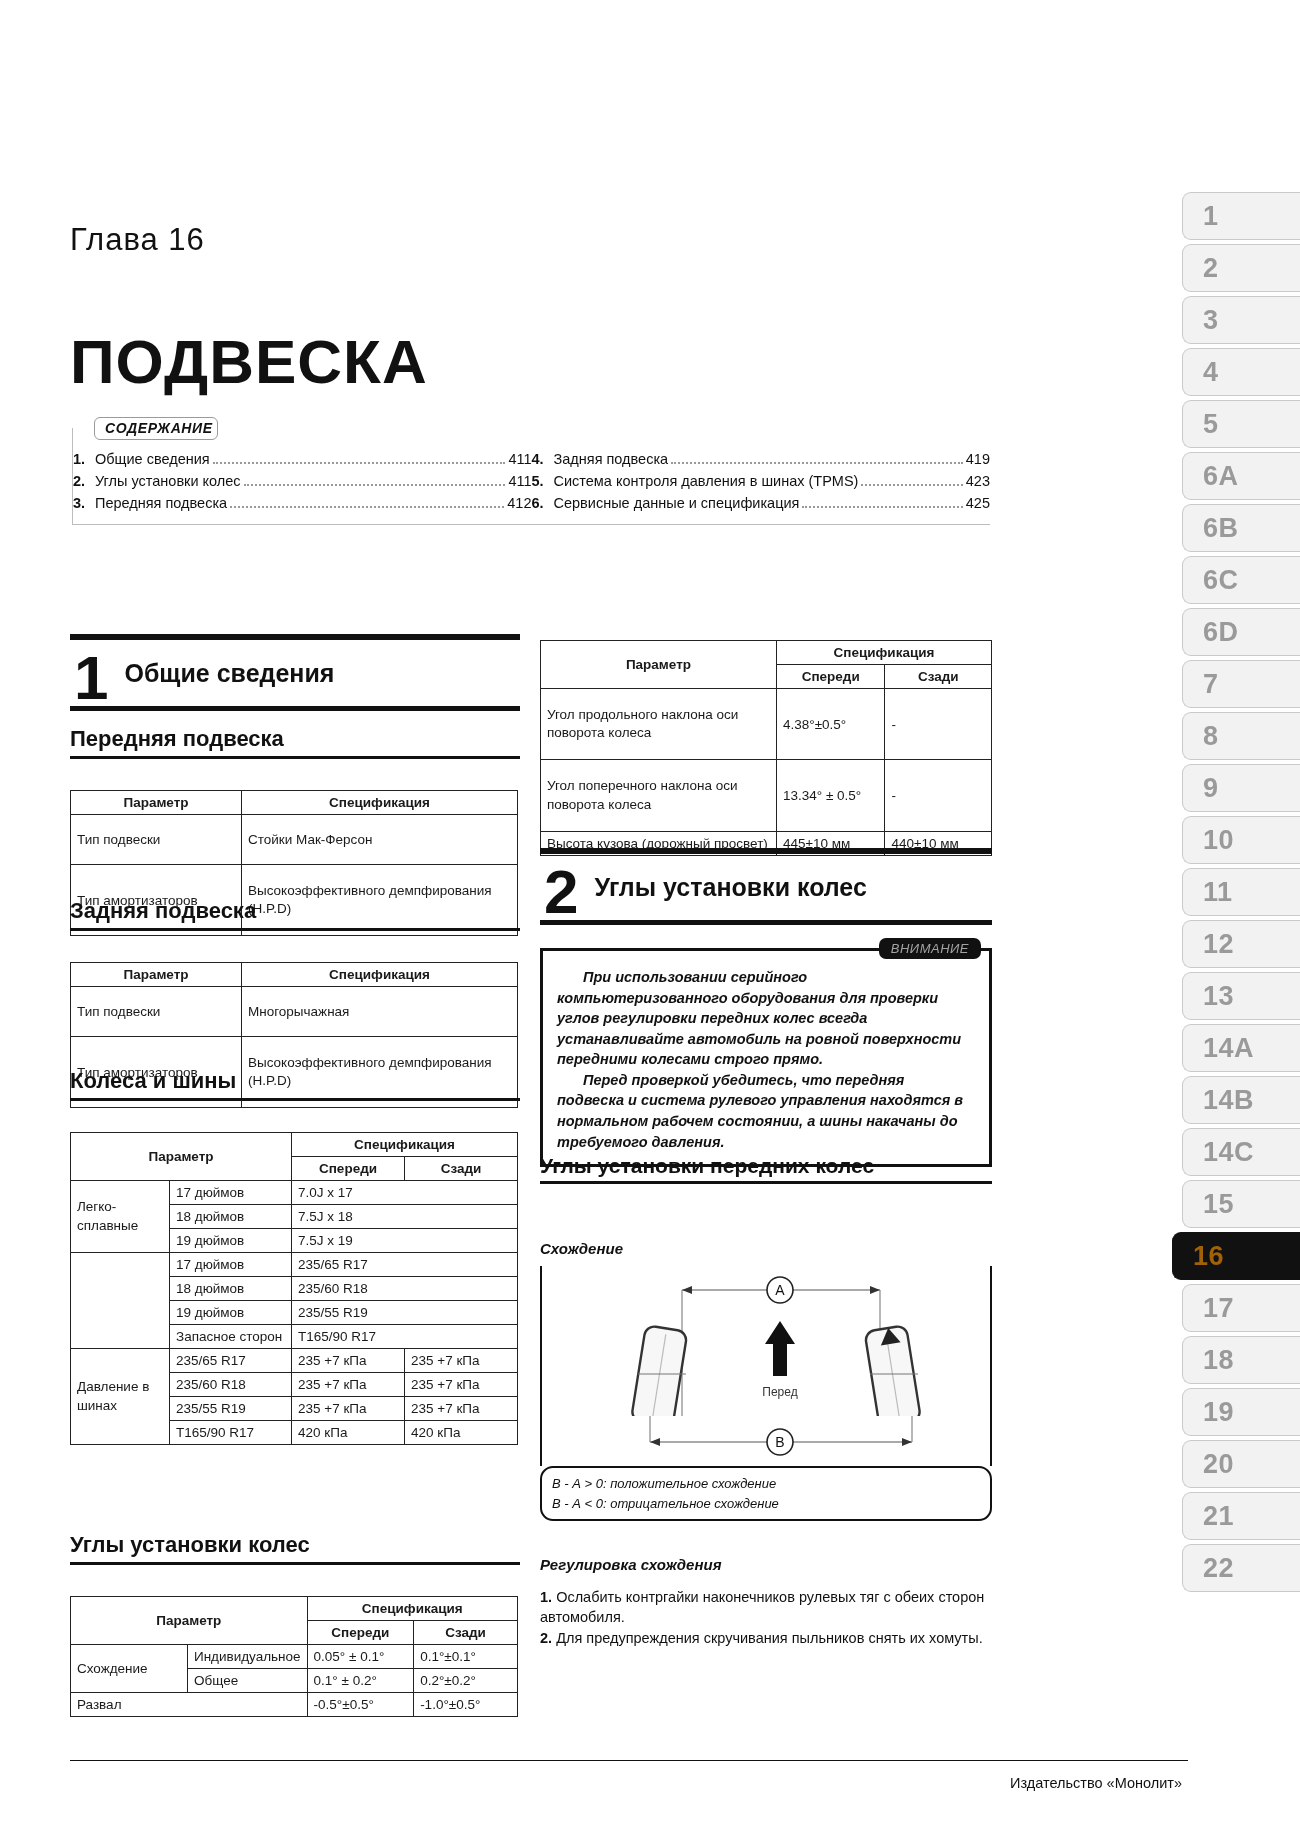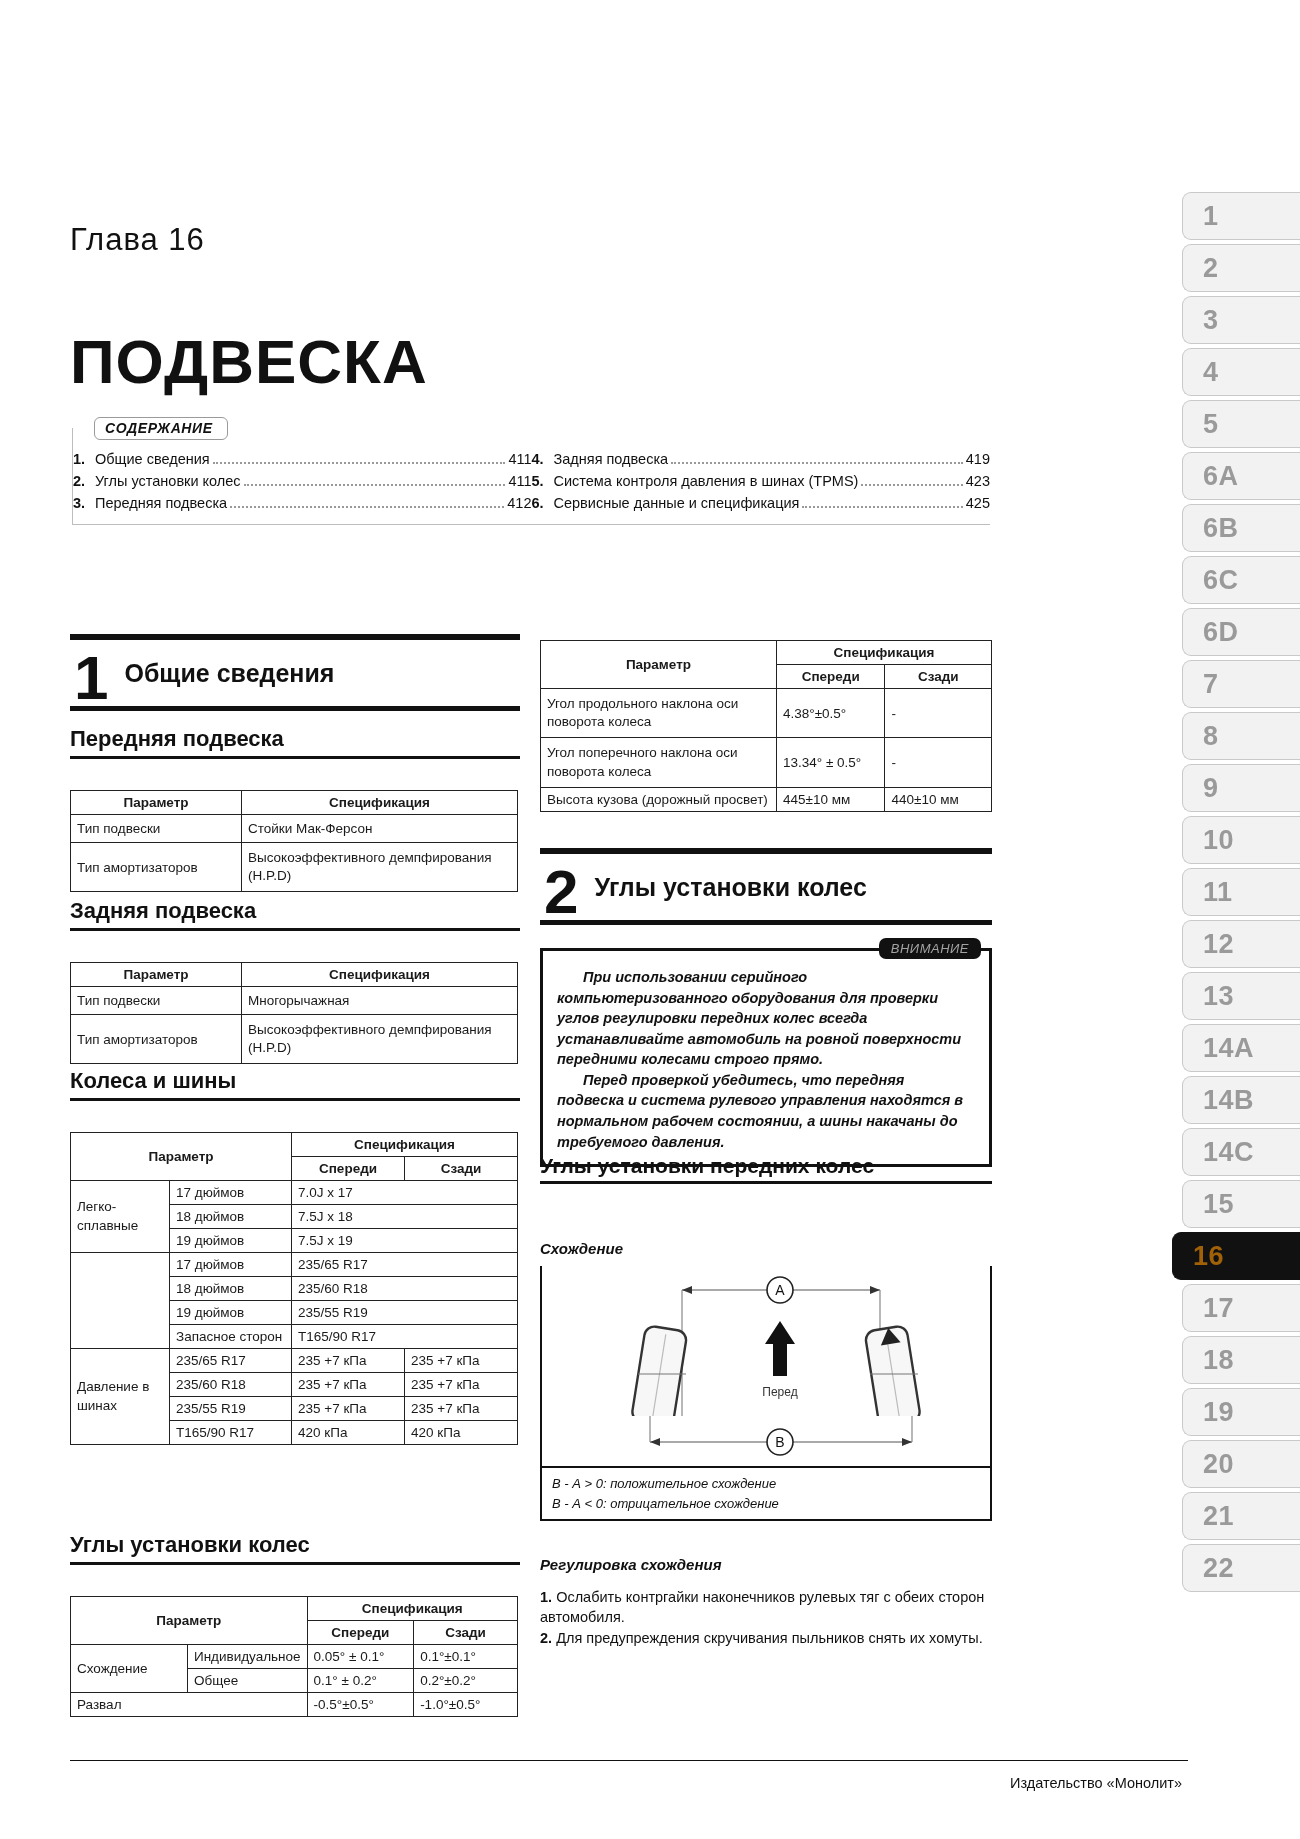--- a/index.html
+++ b/index.html
@@ -22,21 +22,21 @@
   .tab.active{background:#111;color:#a16207;border-color:#111;width:128px;margin-left:-10px;}
 
   
   .chapter-label{position:absolute;left:70px;top:222px;font-size:31px;font-weight:400;letter-spacing:1px;}
   .chapter-title{position:absolute;left:70px;top:326px;font-size:62px;font-weight:bold;letter-spacing:1px;}
 
   
   .contents{position:absolute;left:72px;top:428px;width:918px;}
   .contents-tag{
     position:absolute;left:22px;top:-11px;background:#fff;border:1px solid #9a9a9a;
-    border-radius:6px;padding:2px 14px 3px 10px;font-size:14px;font-weight:bold;
+    border-radius:6px;padding:2px 4px 3px 10px;font-size:14px;font-weight:bold;
     font-style:italic;letter-spacing:.6px;
   }
   .contents-body{
     border:1px solid #bdbdbd;border-top:none;border-right:none;
     padding:20px 0 10px 0;display:flex;
   }
   .contents-col{width:460px;}
   .toc-row{display:flex;align-items:baseline;font-size:14.5px;padding:2.5px 0;}
   .toc-num{width:22px;font-weight:bold;flex:none;}
   .toc-label{white-space:nowrap;}
@@ -59,21 +59,21 @@
   .italichead{position:absolute;font-size:15px;font-weight:bold;font-style:italic;}
 
   
   table.t{border-collapse:collapse;position:absolute;background:#fff;}
   table.t td,table.t th{
     border:1px solid #222;font-size:13.5px;padding:4px 6px;
     font-weight:normal;vertical-align:middle;color:#1a1a1a;
   }
   table.t th{font-weight:bold;text-align:center;}
   table.t td.c{text-align:left;}
-  table.t .pad{padding:6px 6px;}
+  table.t .pad{padding:17px 6px;}
   table.t .lh{line-height:1.35;}
 
   
   .attn{position:absolute;border:3px solid #111;box-sizing:border-box;}
   .attn-tag{
     position:absolute;right:8px;top:-13px;background:#111;color:#a3a3a3;border-radius:7px;
     font-size:13px;font-weight:normal;font-style:italic;padding:3px 12px;letter-spacing:.5px;
   }
   .attn-body{font-size:14.5px;font-style:italic;font-weight:bold;line-height:1.42;padding:16px 14px 12px 14px;}
   .attn-body p{margin:0;text-indent:26px;}
@@ -475,21 +475,21 @@
       <line x1="110" y1="26" x2="372" y2="26" stroke="#555" stroke-width="1.2"></line>
       <polygon points="110,26 120,22 120,30" fill="#333"></polygon>
       <polygon points="372,26 362,22 362,30" fill="#333"></polygon>
       <line x1="110" y1="0" x2="110" y2="26" stroke="#888" stroke-width="1.2"></line>
       <line x1="372" y1="0" x2="372" y2="26" stroke="#888" stroke-width="1.2"></line>
       <circle cx="240" cy="26" r="13" fill="#fff" stroke="#222" stroke-width="1.6"></circle>
       <text x="240" y="31" font-size="14" text-anchor="middle" font-family="Liberation Sans, sans-serif" fill="#111">B</text>
     </svg>
   </div>
 
-  <div class="diagram" style="left:540px;top:1466px;width:452px;">
+  <div class="diagram" style="left:540px;top:1466px;width:452px;border-radius:13px;">
     <div class="legend" style="border-top:none;">
       <div>В - А &gt; 0: положительное схождение</div>
       <div>В - А &lt; 0: отрицательное схождение</div>
     </div>
   </div>
 
   <div class="italichead" style="left:540px;top:1556px;">Регулировка схождения</div>
 
   <div class="proc" style="left:540px;top:1588px;width:452px;">
     <p>

